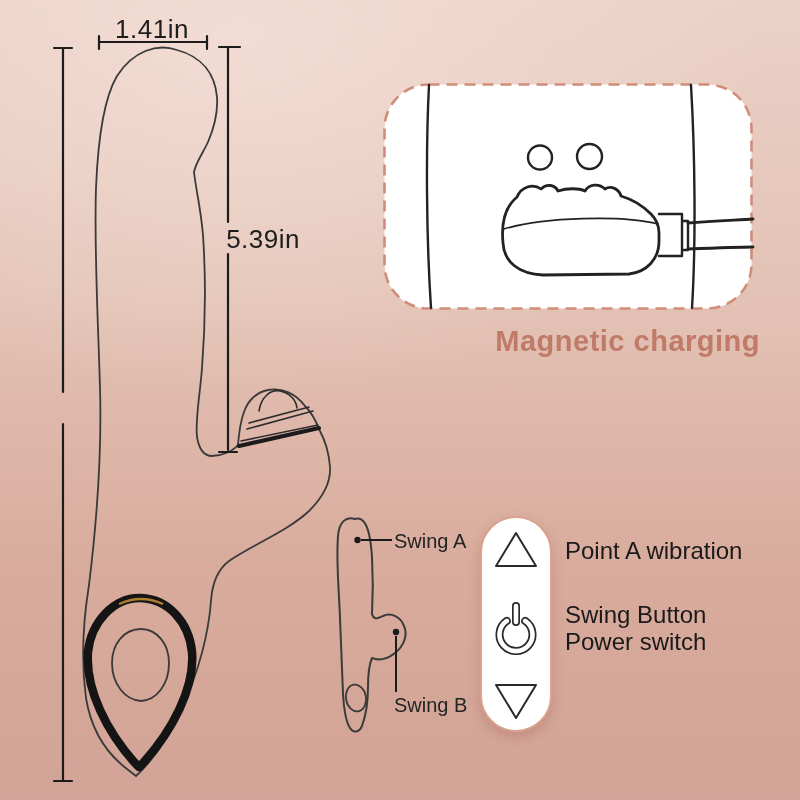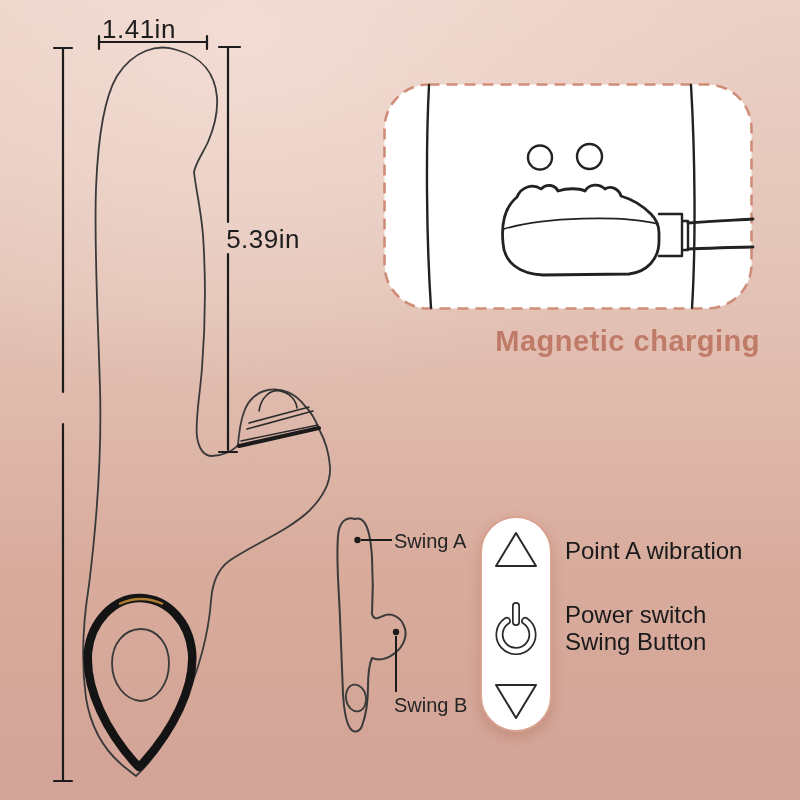--- a/index.html
+++ b/index.html
@@ -8,21 +8,21 @@
     font-family:"Liberation Sans", sans-serif; color:#1c1c1c;
     background:
       radial-gradient(120% 80% at 30% 5%, rgba(243,222,213,.85) 0%, rgba(243,222,213,0) 55%),
       linear-gradient(180deg, #ebd1c7 0%, #e3c2b5 38%, #d8ab9c 72%, #d2a396 100%);
   }
   .abs { position:absolute; }
   svg { display:block; overflow:visible; }
 
   .dim-label {
     position:absolute; font-size:26px; letter-spacing:.5px; color:#1d1d1d;
-    white-space:nowrap;
+    text-align:center; white-space:nowrap;
   }
   .caption {
     position:absolute; left:390px; top:325px; width:370px; text-align:right;
     font-size:29px; font-weight:bold; letter-spacing:.5px; color:#c07b68;
     white-space:nowrap;
   }
   .mini-label { position:absolute; font-size:20px; color:#242424; white-space:nowrap; }
 
   .pill {
     position:absolute; left:480px; top:516px; width:72px; height:216px;
@@ -165,17 +165,17 @@
         <path d="M 23 6 V 22" stroke="#ffffff" stroke-width="4.6"></path>
       </g>
     </svg>
     <svg class="pill-icon" style="top:164px" width="46" height="40" viewBox="0 0 46 40">
       <polygon points="3,3 43,3 23,36" fill="none" stroke="#2a2a2a" stroke-width="2" stroke-linejoin="round"></polygon>
     </svg>
   </div>
 
   <div class="ctl-label" style="top:537px;">Point A wibration</div>
   <div class="ctl-label" style="top:601px;">
+    <span style="display:block">Swing Button</span>
     <span style="display:block">Power switch</span>
-    <span style="display:block">Swing Button</span>
   </div>
 
 </div>
 
 </body></html>

